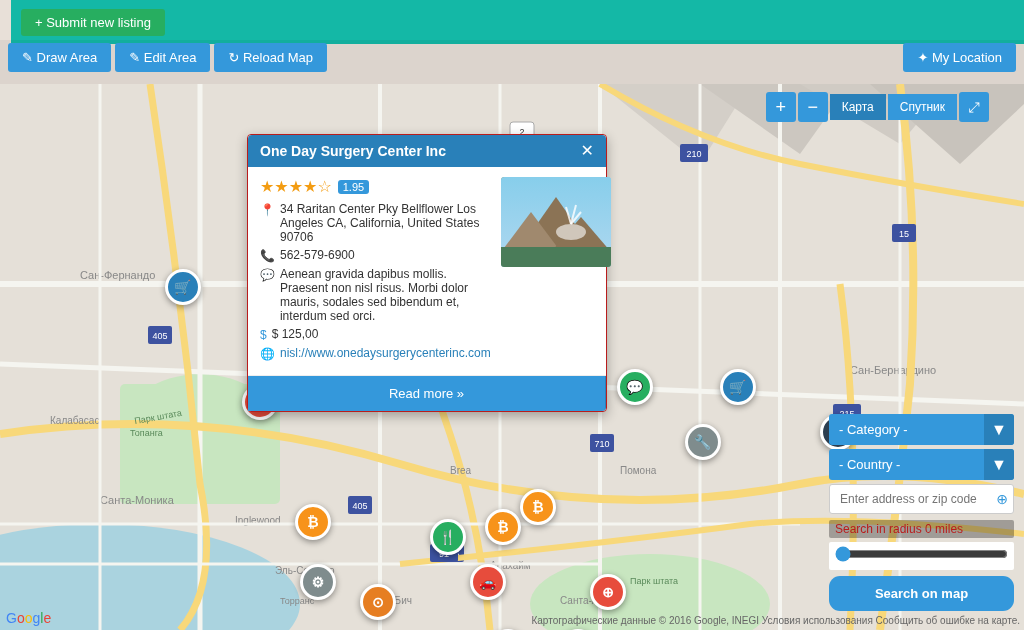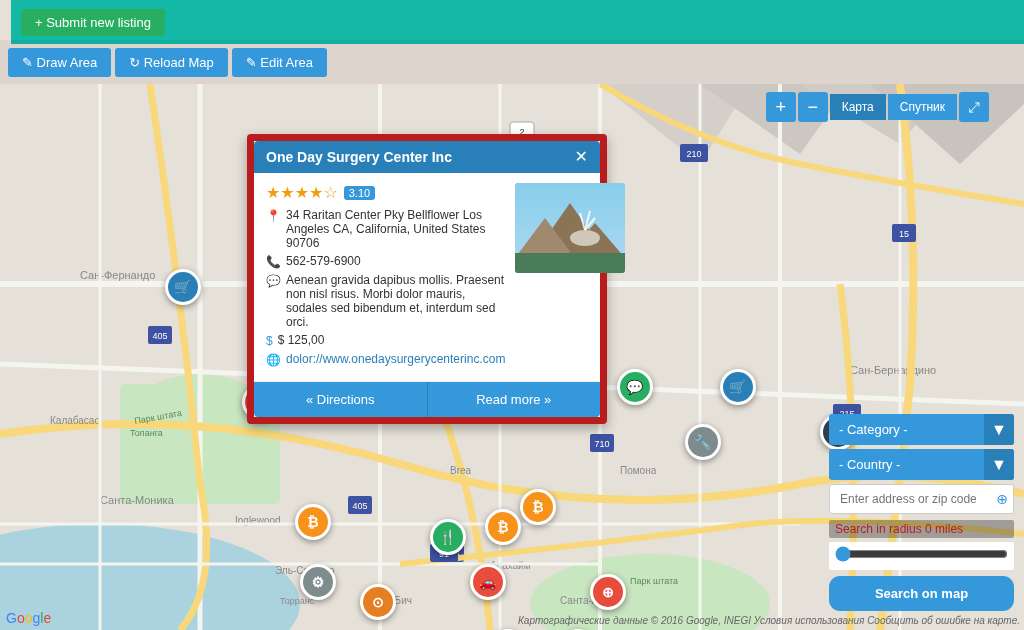--- a/index.html
+++ b/index.html
@@ -32,21 +32,21 @@
     }
 
     
     #map-controls {
       position: absolute;
       top: 40px; left: 0;
       width: 100%;
       background: rgba(0,0,0,0.05);
       height: 44px;
       display: flex;
-      align-items: center;
+      align-items: flex-end;
       padding: 12px 8px;
       gap: 4px;
       z-index: 100;
     }
     .map-ctrl-btn {
       background: #3498db;
       color: white;
       border: none;
       padding: 7px 14px;
       border-radius: 3px;
@@ -130,21 +130,21 @@
       align-items: center;
       justify-content: center;
     }
 
     
     #listing-popup {
       position: absolute;
       top: 50px; left: 247px;
       width: 360px;
       background: white;
-      border: 7px solid #b91c1c;
+      border: 1px solid #b91c1c;
       border-radius: 4px;
       box-shadow: 0 4px 12px rgba(0,0,0,0.3);
       z-index: 50;
     }
     #popup-header {
       background: #2980b9;
       color: white;
       padding: 8px 12px;
       font-size: 14px;
       font-weight: bold;
@@ -339,21 +339,20 @@
     #google-logo span:nth-child(5) { color: #34A853; }
     #google-logo span:nth-child(6) { color: #EA4335; }
 
     
     #map-attribution {
       position: absolute;
       bottom: 4px; right: 4px;
       font-size: 10px;
       color: #666;
       z-index: 10;
-      font-style: italic;
     }
 
     
     .marker {
       position: absolute;
       border-radius: 50%;
       display: flex;
       align-items: center;
       justify-content: center;
       color: white;
@@ -375,22 +374,23 @@
   </style>
 </head>
 <body>
 
 <div id="top-bar">
   <button id="submit-btn">+ Submit new listing</button>
 </div>
 
 <div id="map-controls">
   <button class="map-ctrl-btn">✎ Draw Area</button>
+  <button class="map-ctrl-btn">✎ Edit Area</button>
   <button class="map-ctrl-btn">↻ Reload Map</button>
-  <button class="map-ctrl-btn">✎ Edit Area</button>
+  <button id="my-location-btn">✦ My Location</button>
 </div>
 
 <div id="map-area">
   
   <svg id="map-bg" viewBox="0 0 1024 546" xmlns="http://www.w3.org/2000/svg">
 
     <rect width="1024" height="546" fill="#e5e0d8"></rect>
 
     <ellipse cx="100" cy="520" rx="200" ry="80" fill="#aad3df"></ellipse>
     <rect x="0" y="480" width="250" height="66" fill="#aad3df"></rect>
@@ -501,41 +501,41 @@
   
   <div id="listing-popup">
     <div id="popup-header">
       <span>One Day Surgery Center Inc</span>
       <button id="popup-close">✕</button>
     </div>
     <div id="popup-body">
       <div id="popup-info">
         <div class="stars">
           <span>★★★★☆</span>
-          <span class="star-rating-badge">3.10</span>
+          <span class="star-rating-badge">1.95</span>
         </div>
         <div class="popup-detail">
           <span class="popup-icon">📍</span>
           <span>34 Raritan Center Pky Bellflower Los Angeles CA, California, United States 90706</span>
         </div>
         <div class="popup-detail">
           <span class="popup-icon">📞</span>
           <span>562-579-6900</span>
         </div>
         <div class="popup-detail">
           <span class="popup-icon">💬</span>
           <span>Aenean gravida dapibus mollis. Praesent non nisl risus. Morbi dolor mauris, sodales sed bibendum et, interdum sed orci.</span>
         </div>
         <div class="popup-detail">
           <span class="popup-icon">$</span>
           <span>$ 125,00</span>
         </div>
         <div class="popup-detail">
           <span class="popup-icon">🌐</span>
-          <a class="popup-link" href="#">dolor://www.onedaysurgerycenterinc.com</a>
+          <a class="popup-link" href="#">nisl://www.onedaysurgerycenterinc.com</a>
         </div>
       </div>
       <div id="popup-image">
         <div id="popup-image-placeholder">
           
           <svg width="110" height="90" viewBox="0 0 110 90">
             <defs>
               <linearGradient id="sky" x1="0" y1="0" x2="0" y2="1">
                 <stop offset="0%" stop-color="#87CEEB"></stop>
                 <stop offset="100%" stop-color="#b0d8f0"></stop>
@@ -549,21 +549,20 @@
 
             <ellipse cx="70" cy="55" rx="15" ry="8" fill="rgba(255,255,255,0.6)"></ellipse>
             <line x1="70" y1="47" x2="65" y2="30" stroke="rgba(255,255,255,0.8)" stroke-width="2"></line>
             <line x1="70" y1="47" x2="75" y2="28" stroke="rgba(255,255,255,0.8)" stroke-width="2"></line>
             <line x1="70" y1="47" x2="80" y2="35" stroke="rgba(255,255,255,0.8)" stroke-width="2"></line>
           </svg>
         </div>
       </div>
     </div>
     <div id="popup-footer">
-      <button class="popup-footer-btn">« Directions</button>
       <button class="popup-footer-btn">Read more »</button>
     </div>
   </div>
 
   
   <div id="sidebar-panel">
     <div class="sidebar-select-wrap">
       <select class="sidebar-select">
         <option>- Category -</option>
       </select>

